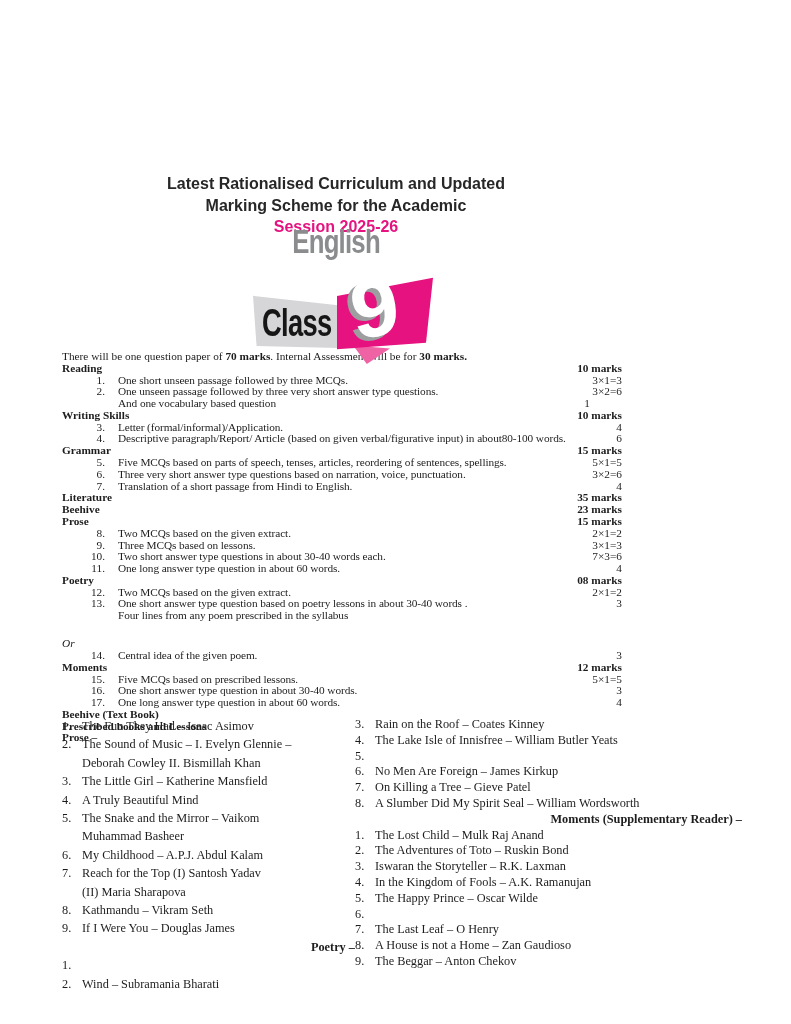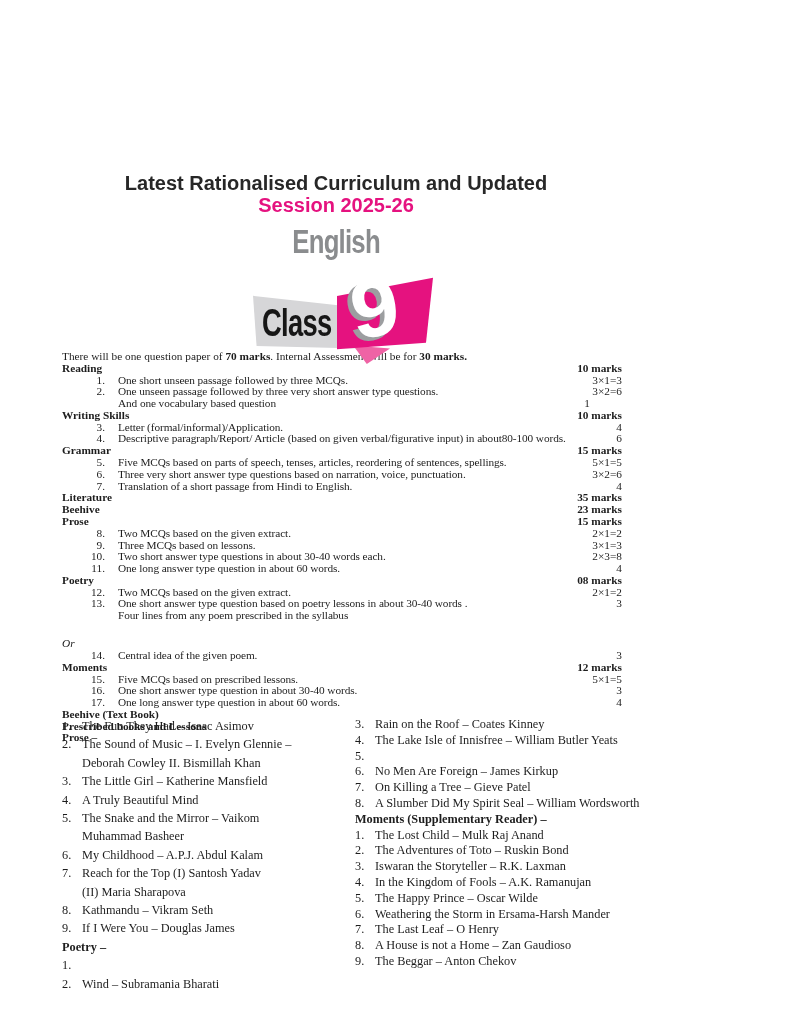--- a/index.html
+++ b/index.html
@@ -4,21 +4,21 @@
 <style>
   html,body{margin:0;padding:0;background:#ffffff;}
   .page{
     position:relative;width:791px;height:1024px;margin:0 auto;background:#fff;
     font-family:"Liberation Serif", serif;color:#1d1d1d;overflow:hidden;
   }
   
   .head-block{
     position:absolute;top:173px;left:62px;width:548px;text-align:center;
     font-family:"Liberation Sans", sans-serif;font-weight:bold;
-    font-size:20px;line-height:21.5px;color:#272727;
+    font-size:16px;line-height:21.5px;color:#272727;
   }
   .session-line{color:var(--magenta,#e5127f);}
   .subject-line{
     position:absolute;top:224px;left:62px;width:548px;text-align:center;
     font-family:"Liberation Sans", sans-serif;font-weight:bold;
     font-size:33px;line-height:1.1;color:var(--subject-grey,#8a8c8e);
   }
   .subject-line span{display:inline-block;transform:scaleX(.78);letter-spacing:-1px;}
   
   .grey-banner{
@@ -67,30 +67,31 @@
   
   .books{
     position:absolute;top:717px;left:62px;width:680px;display:flex;
     font-size:12.3px;
   }
   .bcol-left{flex:none;width:293px;line-height:18.4px;}
   .bcol-right{flex:1;line-height:15.8px;}
   .brow{display:flex;white-space:nowrap;}
   .bnum{flex:none;width:20px;}
   .btxt{flex:none;white-space:nowrap;}
-  .bhead{font-weight:bold;white-space:nowrap;}
+  .bhead{font-weight:bold;white-space:nowrap;text-align:right;}
   b{font-weight:bold;}
 </style>
 </head>
 <body>
 
 <div class="page" style="--magenta: #e5127f; --magenta-light: #ef63a5; --subject-grey: #8a8c8e; --banner-grey: #d6d6d8;">
 
   <div class="head-block">
     <div>Latest Rationalised Curriculum and Updated</div>
+    <div>Marking Scheme for the Academic</div>
     <div class="session-line">Session 2025-26</div>
   </div>
 
   <div class="subject-line">
     <span>English</span>
   </div>
   <div class="grey-banner"></div>
   <div class="pink-tail"></div>
   <div class="pink-shape"></div>
   <div class="class-word">Class</div>
@@ -169,21 +170,21 @@
           <span class="marks">2×1=2</span>
         </div>
         <div class="srow item">
           <span class="num">9.</span>
           <span class="txt">Three MCQs based on lessons.</span>
           <span class="marks">3×1=3</span>
         </div>
         <div class="srow item">
           <span class="num">10.</span>
           <span class="txt">Two short answer type questions in about 30-40 words each.</span>
-          <span class="marks">2×3=8</span>
+          <span class="marks">7×3=6</span>
         </div>
         <div class="srow item">
           <span class="num">11.</span>
           <span class="txt">One long answer type question in about 60 words.</span>
           <span class="marks">4</span>
         </div>
         <div class="srow section">
           <span class="sec">Poetry</span>
           <span class="marks">08 marks</span>
         </div>
@@ -324,21 +325,20 @@
         <div class="brow">
           <span class="bnum">4.</span>
           <span class="btxt">In the Kingdom of Fools – A.K. Ramanujan</span>
         </div>
         <div class="brow">
           <span class="bnum">5.</span>
           <span class="btxt">The Happy Prince – Oscar Wilde</span>
         </div>
         <div class="brow">
           <span class="bnum">6.</span>
-          <span class="btxt">Weathering the Storm in Ersama-Harsh Mander</span>
         </div>
         <div class="brow">
           <span class="bnum">7.</span>
           <span class="btxt">The Last Leaf – O Henry</span>
         </div>
         <div class="brow">
           <span class="bnum">8.</span>
           <span class="btxt">A House is not a Home – Zan Gaudioso</span>
         </div>
         <div class="brow">

